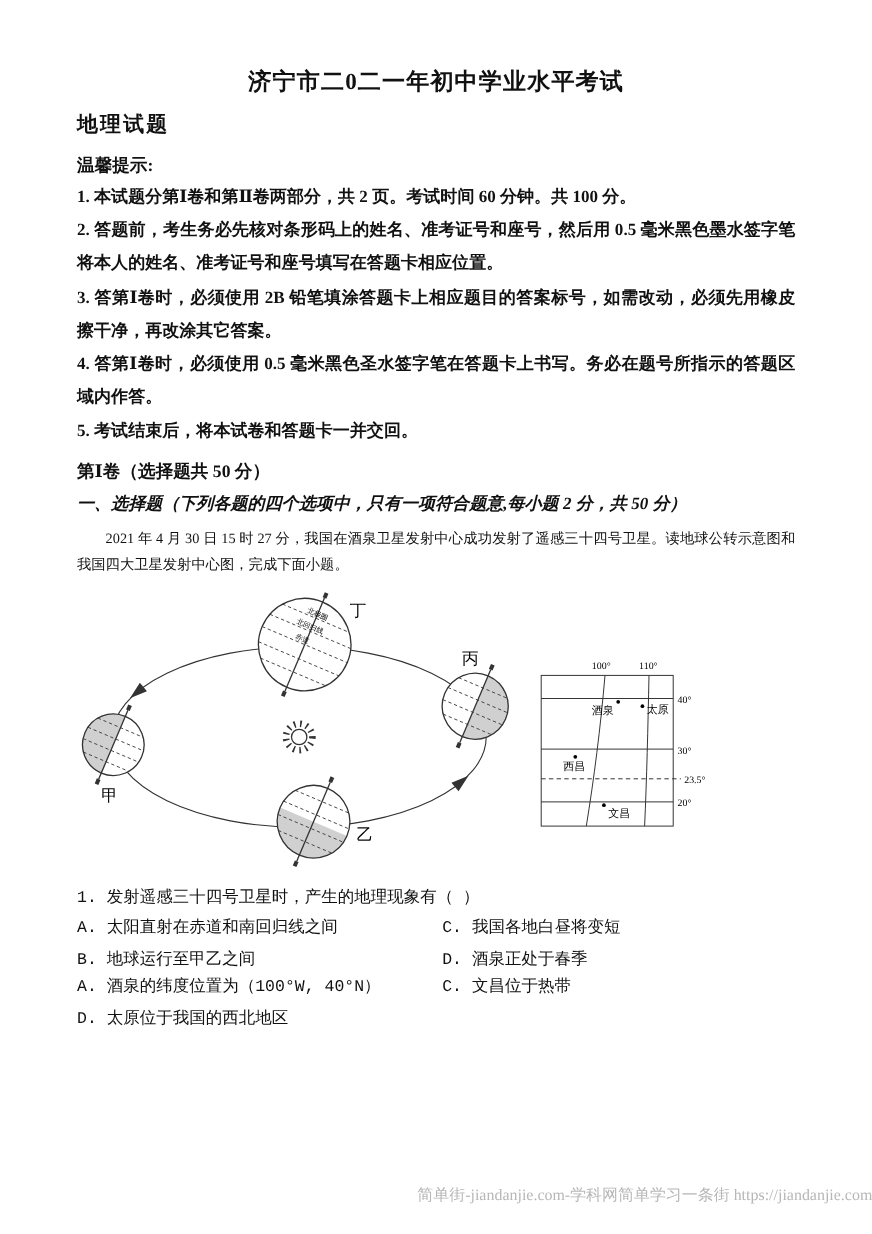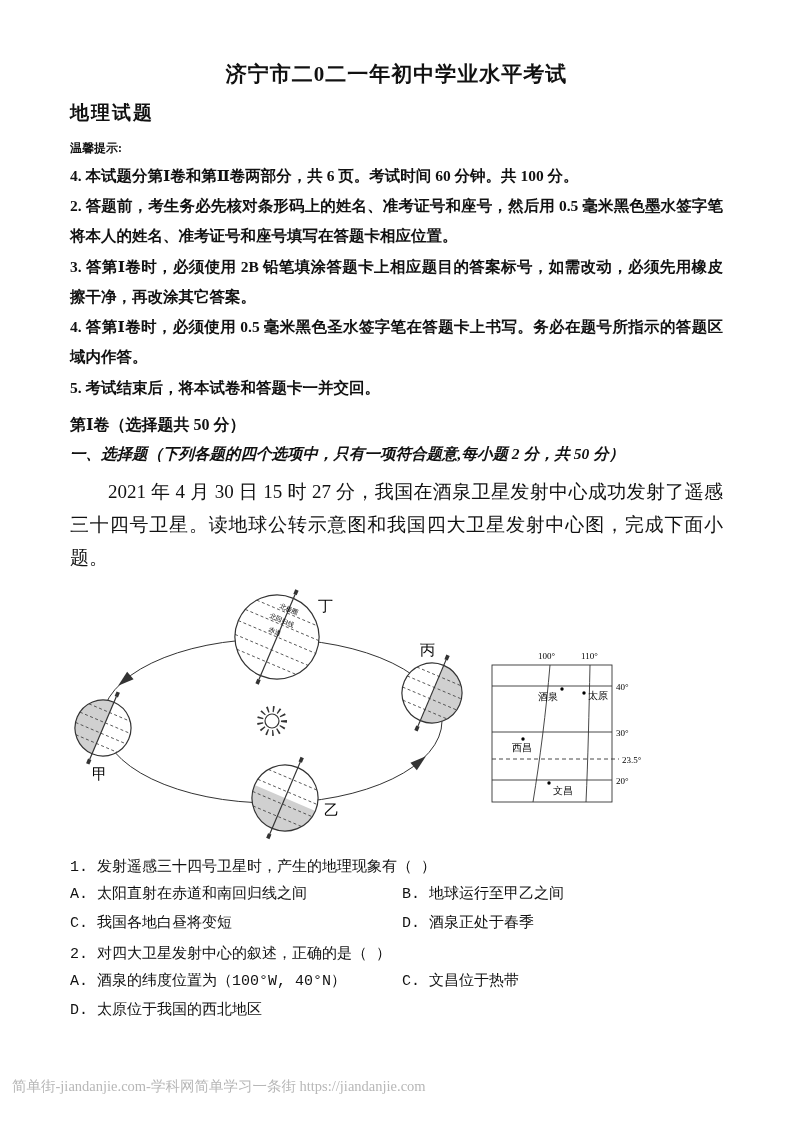--- a/index.html
+++ b/index.html
@@ -6,59 +6,59 @@
   html,body { margin:0; padding:0; background:#9a9a9a; }
   .page {
     width:793px; height:1122px; margin:0 auto; background:#ffffff;
     position:relative; color:#111;
     font-family:"Liberation Serif","DejaVu Serif",serif;
     overflow:hidden;
   }
   .content { position:absolute; left:70px; right:70px; top:60px; }
   .title   { text-align:center; font-size:21px; font-weight:bold; margin:0 0 12px 0; letter-spacing:1px; }
   .subtitle{ text-align:left; font-size:19px; font-weight:bold; margin:0 0 14px 0; letter-spacing:2px; }
-  .notice-heading { font-size:12px; font-weight:bold; margin:0 0 4px 0; }
+  .notice-heading { font-size:16px; font-weight:bold; margin:0 0 4px 0; }
   .notice-item { font-size:15.5px; font-weight:bold; line-height:1.95; margin:0; text-align:justify; }
   .volume-title { font-size:16px; font-weight:bold; margin:12px 0 8px 0; }
   .part-title  { font-size:15.5px; font-weight:bold; margin:0 0 10px 0;font-style:italic; }
-  .passage { font-size:19px; line-height:1.75; margin:0 0 8px 0; text-indent:2em; text-align:justify; }
+  .passage { font-size:13px; line-height:1.75; margin:0 0 8px 0; text-indent:2em; text-align:justify; }
   .figure-row { display:flex; align-items:flex-start; margin:2px 0 6px 0; }
   .map-wrap { margin-left:12px; margin-top:64px; }
   .orbit-path { fill:none; stroke:#333; stroke-width:1; }
   .lat { stroke:#444; stroke-width:0.8; stroke-dasharray:3 2.5; fill:none; }
   .axis { stroke:#333; stroke-width:1.2; }
   .globe-outline { fill:none; stroke:#333; stroke-width:1.2; }
   .shade { fill:#c8c8c8; opacity:0.85; }
   .knob { fill:#333; }
   .pos-label { font-size:15px; fill:#000; }
   .globe-label { font-size:6.5px; fill:#000; text-anchor:middle; }
   .map-num { font-size:9px; fill:#000; }
   .map-city { font-size:10px; fill:#000; }
   .mline { stroke:#333; stroke-width:0.9; fill:none; }
   .mline.dashed { stroke-dasharray:4 3; }
   .mapdot { fill:#000; }
   .question { font-size:15px;font-family:Liberation Mono, monospace; }
   .stem { margin:12px 0 8px 0; }
   .options { display:grid; grid-template-columns:332px 1fr; row-gap:10px; margin-bottom:6px; }
   .footer {
-    position:absolute; left:12px; right:0; bottom:26px; text-align:left;
+    position:absolute; left:1px; right:0; bottom:26px; text-align:right;
     color:#b7b7b7; font-size:14.5px;
   }
 </style>
 </head>
 <body>
 
 <div class="page">
   <div class="content">
 
     <h1 class="title">济宁市二0二一年初中学业水平考试</h1>
     <h2 class="subtitle">地理试题</h2>
 
     <p class="notice-heading">温馨提示:</p>
-    <p class="notice-item">4. 本试题分第Ⅰ卷和第Ⅱ卷两部分，共 6 页。考试时间 60 分钟。共 100 分。</p>
+    <p class="notice-item">1. 本试题分第Ⅰ卷和第Ⅱ卷两部分，共 2 页。考试时间 60 分钟。共 100 分。</p>
     <p class="notice-item">2. 答题前，考生务必先核对条形码上的姓名、准考证号和座号，然后用 0.5 毫米黑色墨水签字笔将本人的姓名、准考证号和座号填写在答题卡相应位置。</p>
     <p class="notice-item">3. 答第Ⅰ卷时，必须使用 2B 铅笔填涂答题卡上相应题目的答案标号，如需改动，必须先用橡皮擦干净，再改涂其它答案。</p>
     <p class="notice-item">4. 答第Ⅰ卷时，必须使用 0.5 毫米黑色圣水签字笔在答题卡上书写。务必在题号所指示的答题区域内作答。</p>
     <p class="notice-item">5. 考试结束后，将本试卷和答题卡一并交回。</p>
 
     <p class="volume-title">第Ⅰ卷（选择题共 50 分）</p>
     <p class="part-title">一、选择题（下列各题的四个选项中，只有一项符合题意,每小题 2 分，共 50 分）</p>
 
     <p class="passage">2021 年 4 月 30 日 15 时 27 分，我国在酒泉卫星发射中心成功发射了遥感三十四号卫星。读地球公转示意图和我国四大卫星发射中心图，完成下面小题。</p>
 
@@ -162,28 +162,27 @@
           <circle class="mapdot" cx="59" cy="136" r="1.7"></circle>
           <text class="map-city" x="63" y="147">文昌</text>
         </svg>
       </div>
     </div>
 
     <div class="question">
       <p class="stem">1. 发射遥感三十四号卫星时，产生的地理现象有（  ）</p>
       <div class="options">
         <div class="option">A. 太阳直射在赤道和南回归线之间</div>
+        <div class="option">C. 我国各地白昼将变短</div>
         <div class="option">B. 地球运行至甲乙之间</div>
-        <div class="option">C. 我国各地白昼将变短</div>
         <div class="option">D. 酒泉正处于春季</div>
       </div>
     </div>
 
     <div class="question">
-      <p class="stem">2. 对四大卫星发射中心的叙述，正确的是（  ）</p>
       <div class="options">
         <div class="option">A. 酒泉的纬度位置为（100°W, 40°N）</div>
         <div class="option">C. 文昌位于热带</div>
         <div class="option">D. 太原位于我国的西北地区</div>
       </div>
     </div>
 
   </div>
 
   <div class="footer">简单街-jiandanjie.com-学科网简单学习一条街 https://jiandanjie.com</div>

